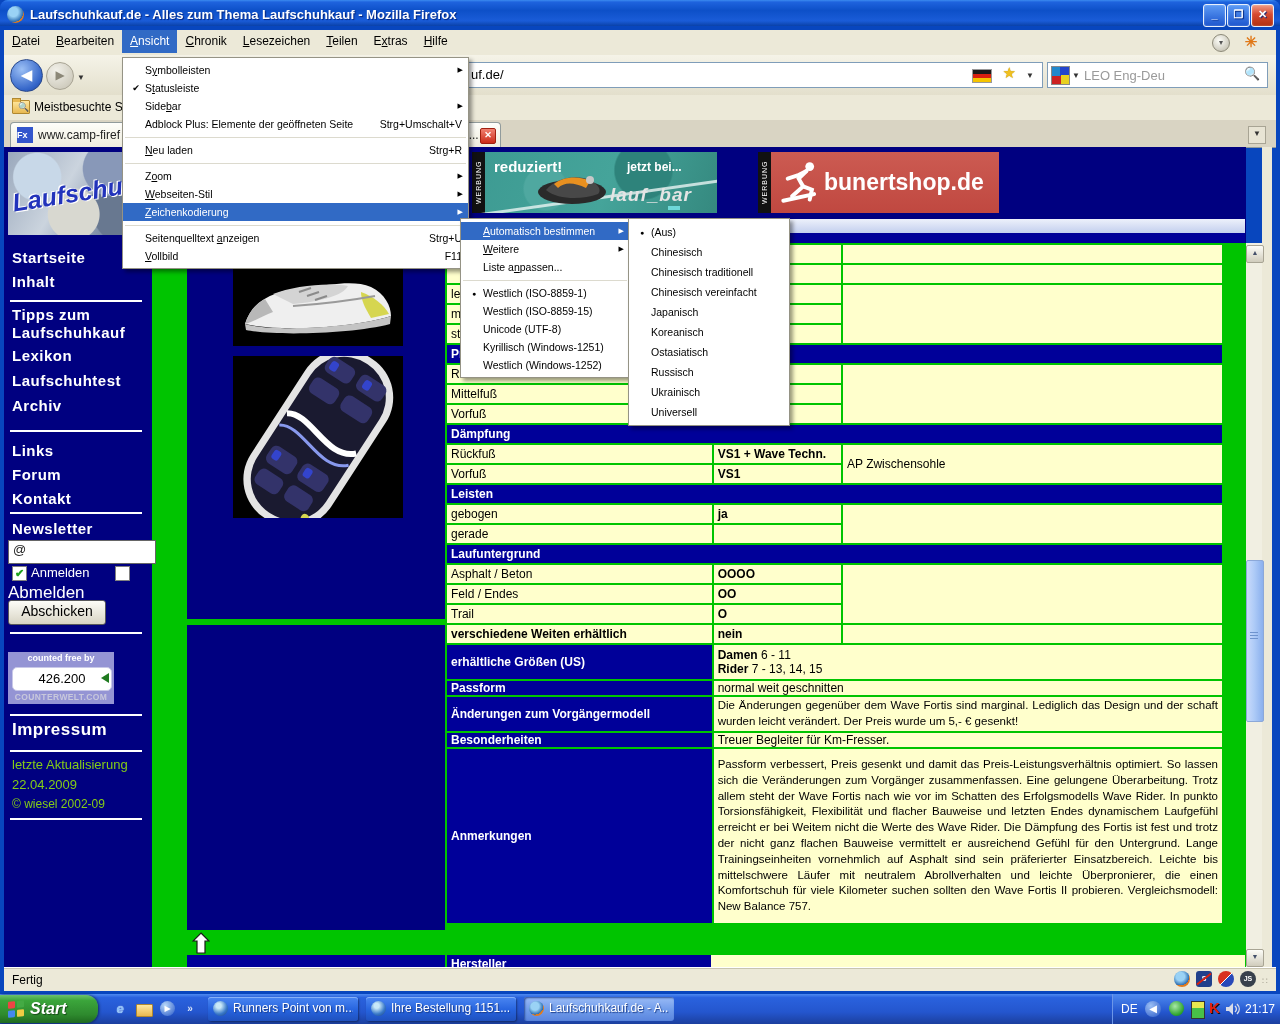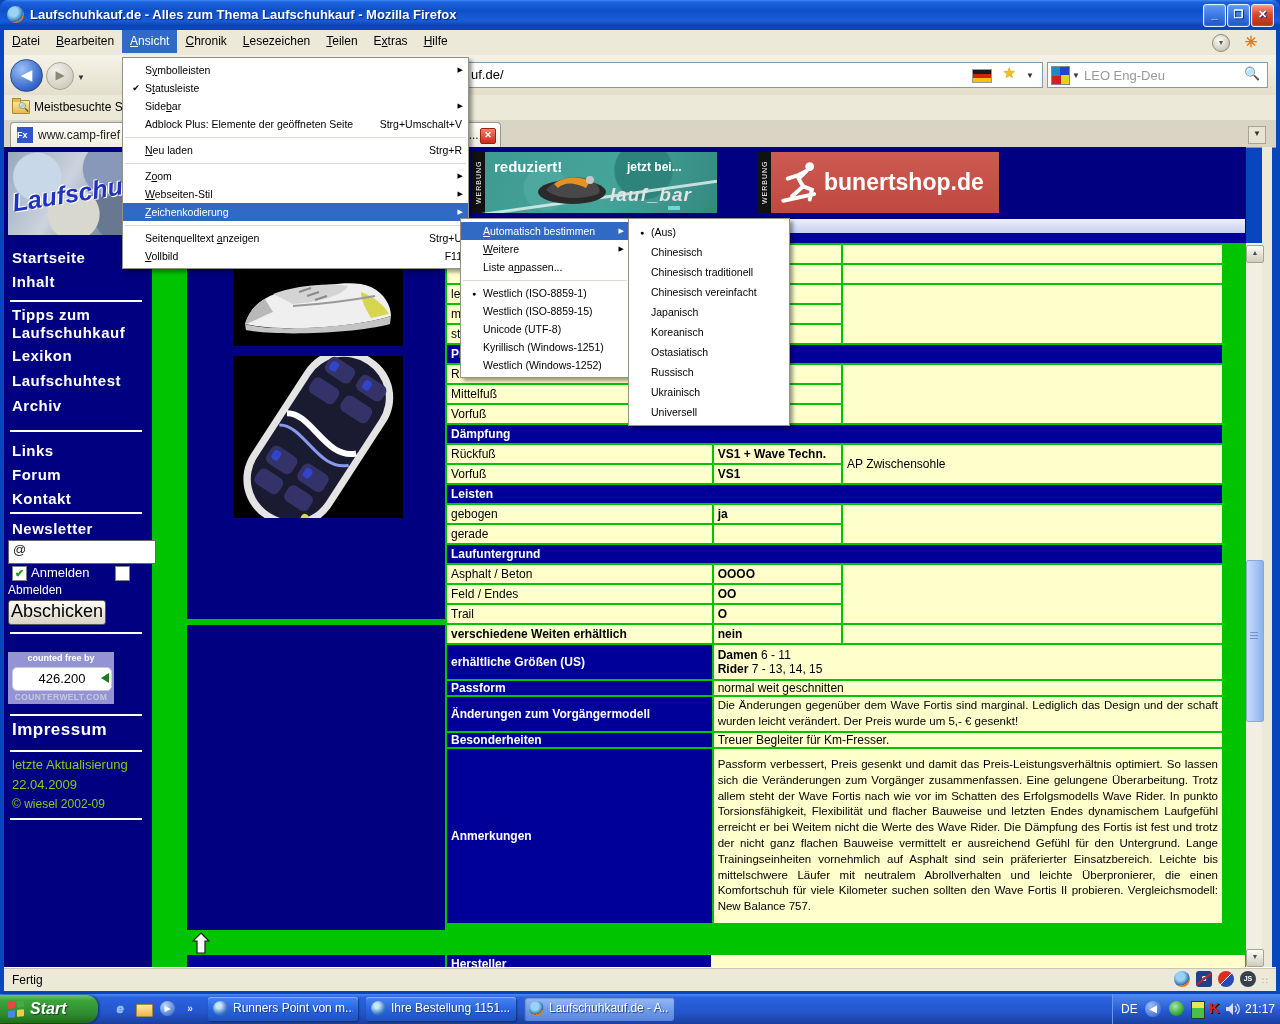--- a/index.html
+++ b/index.html
@@ -85,23 +85,23 @@
       radial-gradient(circle at 85% 65%,#687890 0 30%,transparent 31%),
       linear-gradient(120deg,#9AA8BC,#CBD4DE 40%,#7888A0 75%,#B8C0CC)}
   #logo-text{left:4px;top:28px;font-size:25px;font-weight:bold;font-style:italic;color:#2233BB;
     transform:rotate(-9deg);text-shadow:1px 1px 0 #fff,-1px -1px 0 #fff;white-space:nowrap}
   
   .snav{left:12px;width:140px;color:#fff;font-weight:bold;font-size:15px;letter-spacing:.5px;line-height:18px}
   .shr{left:10px;width:132px;height:0;border-top:2px solid #fff}
   #nl-input{left:8px;top:540px;width:138px;height:20px;background:#fff;border:1px solid #666;font-size:13px;padding:1px 4px;color:#222}
   .cb{top:566px;width:13px;height:13px;background:#fff;border:1px solid #808080;font-size:11px;line-height:12px;text-align:center;color:#1FA01F;font-weight:bold}
   #cb-label{left:31px;top:565px;color:#fff;font-size:13px}
-  #abmelden{left:8px;top:583px;color:#fff;font-size:12px}
+  #abmelden{left:8px;top:583px;color:#fff;font-size:17px}
   #btn-send{left:8px;top:600px;width:96px;height:23px;background:linear-gradient(180deg,#FDFDF8,#D8D4C4);
-    border:1px solid #58585A;border-radius:3px;font-size:18px;text-align:center;line-height:21px;color:#000}
+    border:1px solid #58585A;border-radius:3px;font-size:14px;text-align:center;line-height:21px;color:#000}
   #counter{left:8px;top:652px;width:106px;height:52px;background:#9494D4}
   #counter-h{left:0;top:0;width:106px;height:13px;font-size:9px;font-weight:bold;color:#fff;text-align:center;line-height:13px}
   #counter-v{left:4px;top:15px;width:98px;height:22px;background:#fff;border:1px solid #C8C8E8;border-radius:5px;
     font-size:13px;color:#000;line-height:22px;text-align:center}
   #counter-a{right:5px;top:6px;width:0;height:0;border-right:8px solid #1F7A1F;border-top:5px solid transparent;border-bottom:5px solid transparent}
   #counter-f{left:0;top:39px;width:106px;height:13px;font-size:8.5px;font-weight:bold;color:#C8C8DC;text-align:center;line-height:13px;letter-spacing:.4px}
   #impressum{left:12px;top:720px;color:#fff;font-weight:bold;font-size:17px;letter-spacing:.5px}
   .side-small{left:12px;color:#84cc16;font-size:13px}
   
   .ad{top:152px;height:61px;overflow:hidden}

